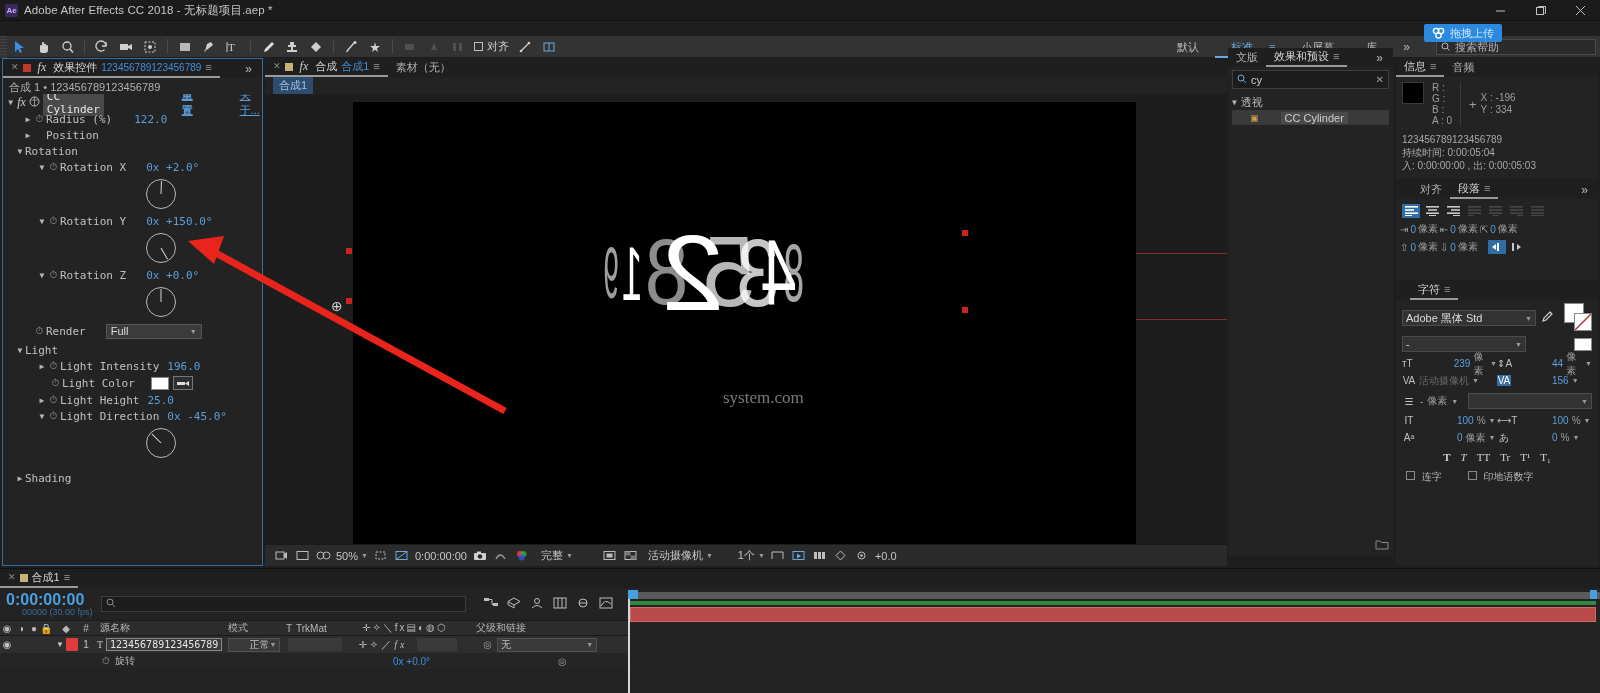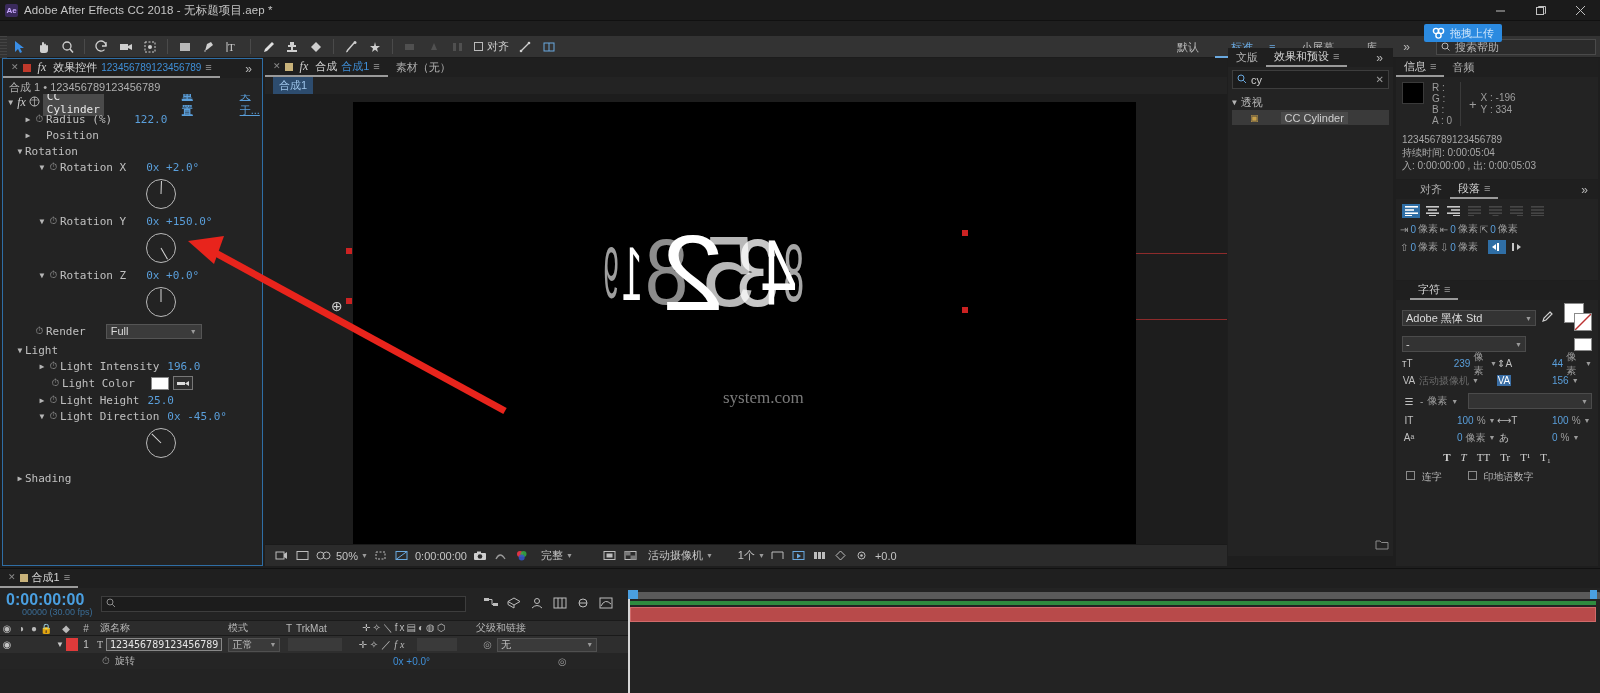--- a/index.html
+++ b/index.html
@@ -212,21 +212,21 @@
   .tl-btns { display:flex; gap:9px; margin-left: 10px; color:#bdbdbd; }
   .col-head {
     height: 16px; background:#2c2c2c; display:flex; align-items:center;
     font-size:10px; color:#b9b9b9; border-top:1px solid #1a1a1a; border-bottom:1px solid #1a1a1a;
   }
   .layer-row { height: 17px; display:flex; align-items:center; font-size:10px; color:#c5c5c5; background:#2e2e2e; }
   .layer-row2 { height: 16px; display:flex; align-items:center; font-size:10px; color:#b5b5b5; background:#252525; }
   .name-box { border:1px solid #888; background:#3a3a3a; color:#e6e6e6; padding:0 3px; font-size:10px;
               font-family:"DejaVu Sans Mono","Liberation Mono",monospace; }
   .mode-dd { width:52px; height:14px; background:#3a3a3a; border:1px solid #505050; display:flex;
-             align-items:center; justify-content:space-between; padding:0 3px; font-size:10px; }
+             align-items:center; justify-content:flex-end; padding:0 3px; font-size:10px; }
   .parent-dd { width:100px; height:14px; background:#3a3a3a; border:1px solid #505050; display:flex;
                align-items:center; justify-content:space-between; padding:0 3px; font-size:10px; }
   .ruler { position:absolute; left:628px; top:0; width:972px; height:30px; }
   .ruler-bar { position:absolute; left:0; top:4px; width:972px; height:9px; background:#5a5a5a; border-radius:1px; }
   .ruler-cap { position:absolute; top:2px; width:7px; height:13px; background:#4a9fe0; }
   .tick { position:absolute; top:16px; font-size:9px; color:#9a9a9a; }
   .track-area { position:absolute; left:628px; top:30px; width:972px; height:95px; background:#232323; }
   .greenbar { position:absolute; left:2px; top:2px; width:966px; height:4px; background:#2f8a3f; }
   .layerbar { position:absolute; left:2px; top:8px; width:966px; height:15px; background:#b84a4a; border:1px solid #d06a6a; }
   .playhead { position:absolute; left:0px; top:0; width:2px; height:95px; background:#d6d6d6; }

